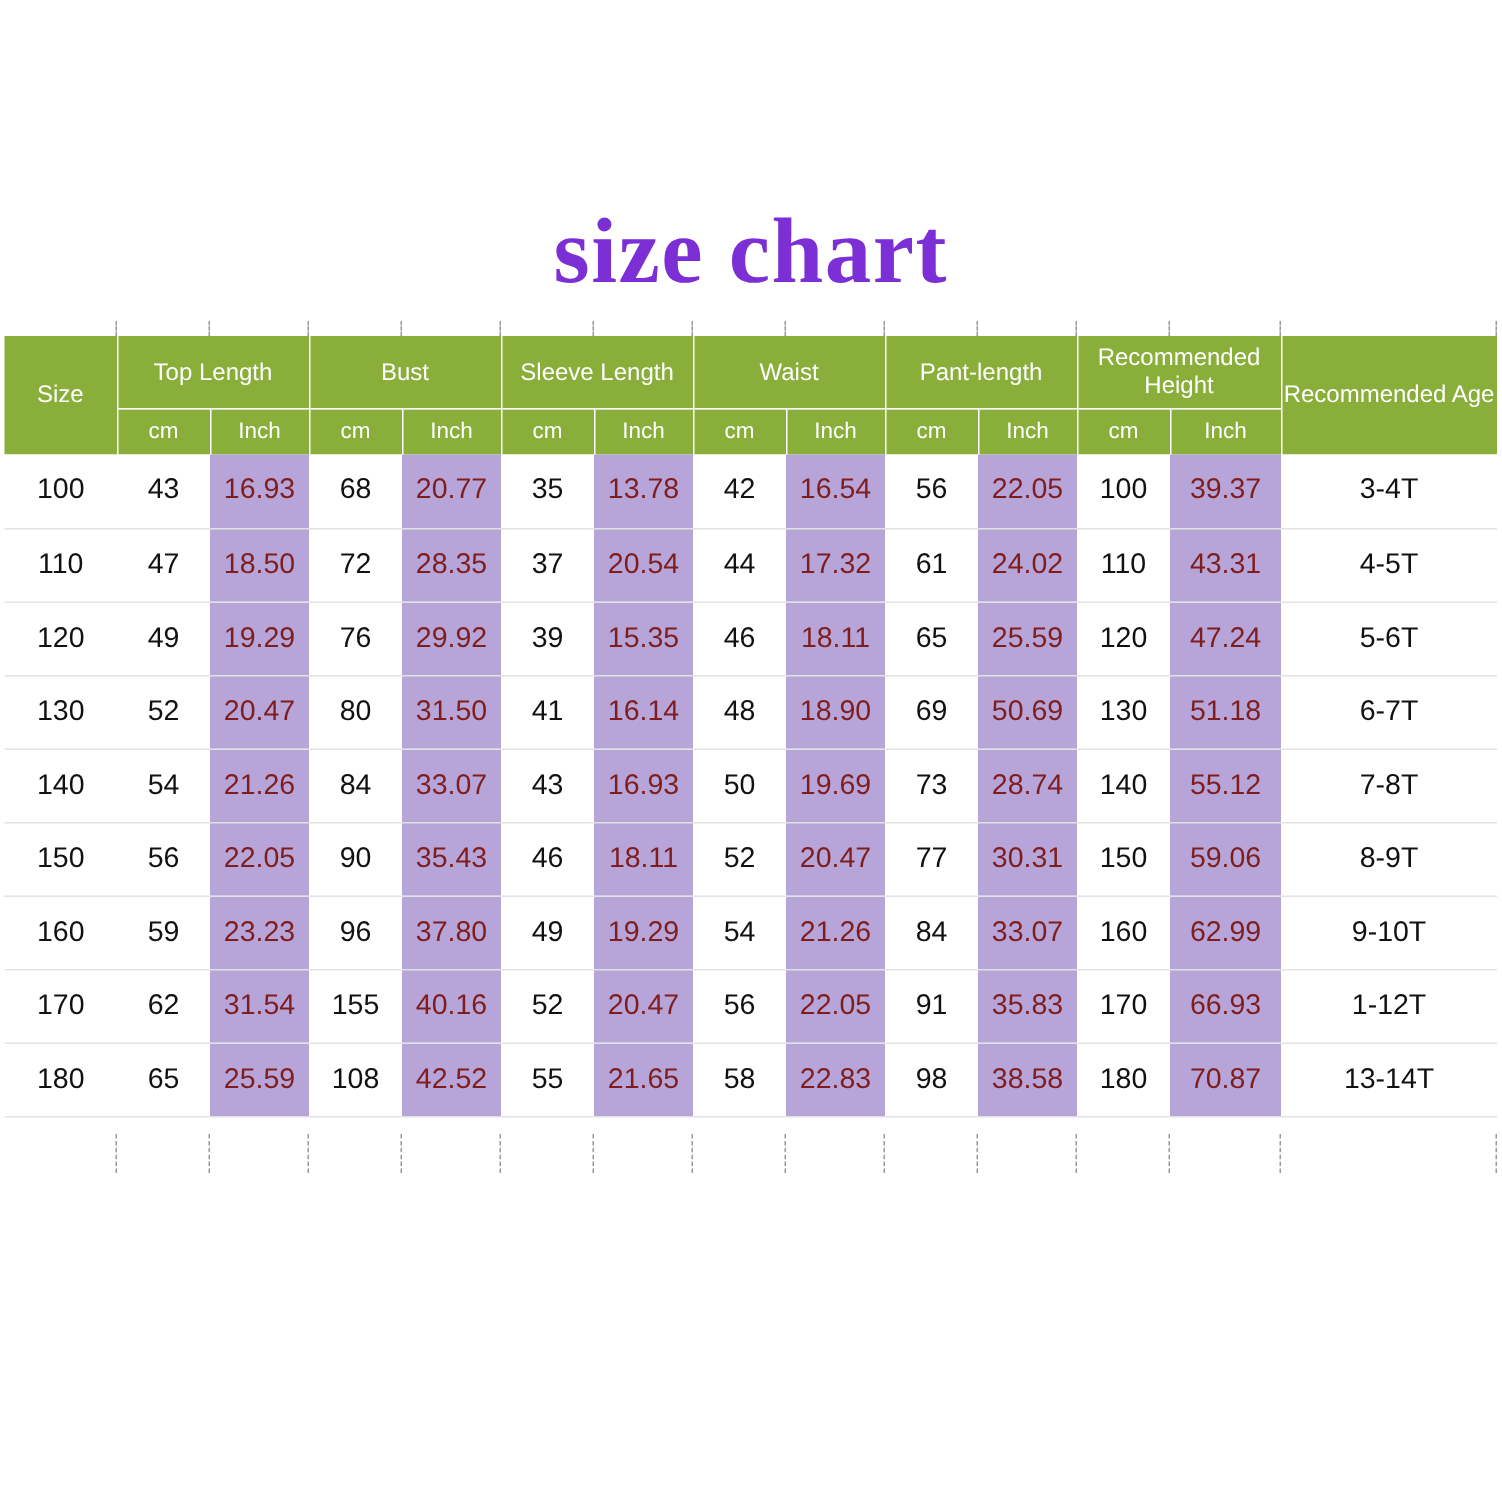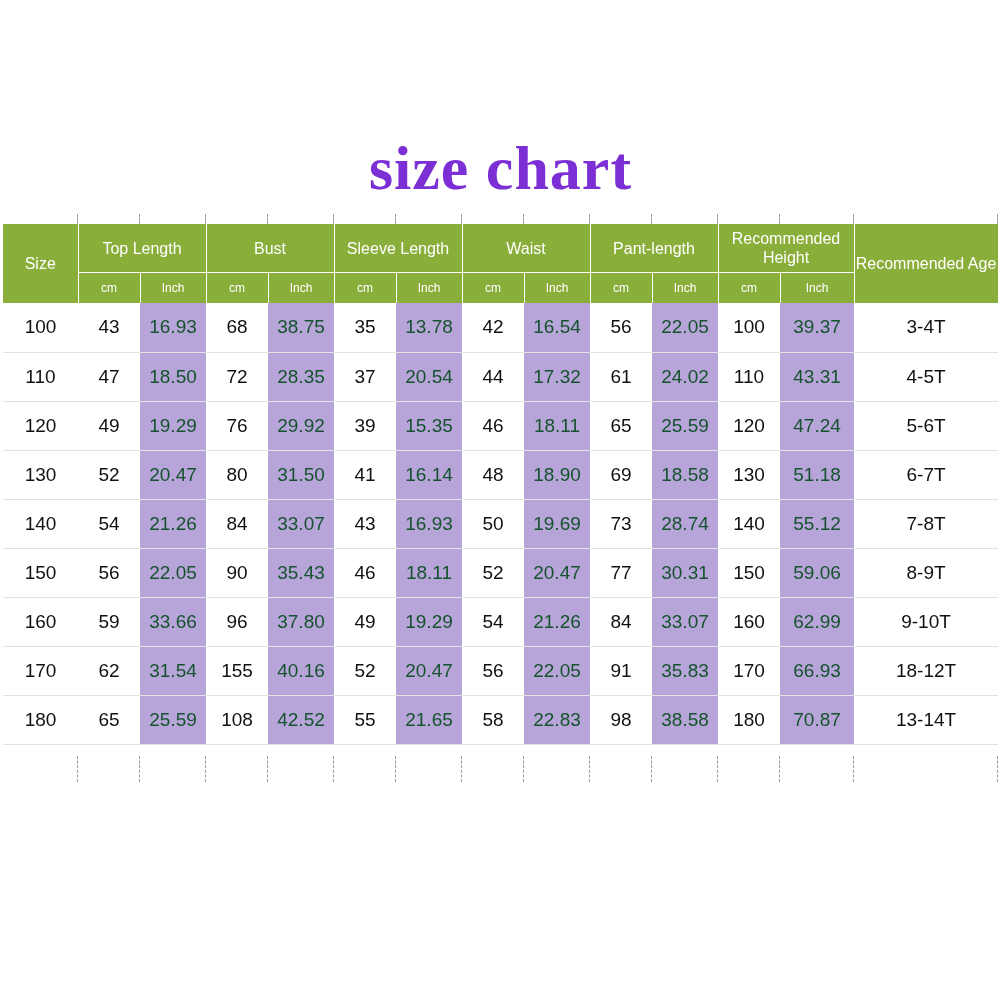--- a/index.html
+++ b/index.html
@@ -55,21 +55,21 @@
     color: #ffffff;
     font-size: 16px;
     font-weight: normal;
     height: 48px;
     line-height: 19px;
     border-right: 1px solid #ffffff;
   }
   thead tr.unit-row th {
     background: #8aae3a;
     color: #ffffff;
-    font-size: 12px;
+    font-size: 15px;
     font-weight: normal;
     height: 30px;
     line-height: 20px;
     border-right: 1px solid #ffffff;
     border-top: 1px solid #ffffff;
   }
   thead th.size-head {
     background: #8aae3a;
     color: #ffffff;
     font-size: 15px;
@@ -85,21 +85,21 @@
     height: 49px;
   }
   tbody td {
     font-size: 19px;
     color: #111111;
     border-bottom: 1px solid #e2e2e2;
     background: #ffffff;
   }
   tbody td.inch {
     background: #b7a4d8;
-    color: #14532d;
+    color: #7f1d1d;
   }
   tbody td.sizecol {
     font-size: 19px;
   }
   
   .ticks {
     position: absolute;
     left: 3px;
     width: 995px;
     height: 10px;
@@ -179,21 +179,21 @@
           <th>cm</th>
           <th>Inch</th>
         </tr>
       </thead>
       <tbody id="table-body">
           <tr>
             <td class="sizecol">100</td>
             <td>43</td>
             <td class="inch">16.93</td>
             <td>68</td>
-            <td class="inch">38.75</td>
+            <td class="inch">20.77</td>
             <td>35</td>
             <td class="inch">13.78</td>
             <td>42</td>
             <td class="inch">16.54</td>
             <td>56</td>
             <td class="inch">22.05</td>
             <td>100</td>
             <td class="inch">39.37</td>
             <td>3-4T</td>
           </tr>
@@ -233,21 +233,21 @@
             <td class="sizecol">130</td>
             <td>52</td>
             <td class="inch">20.47</td>
             <td>80</td>
             <td class="inch">31.50</td>
             <td>41</td>
             <td class="inch">16.14</td>
             <td>48</td>
             <td class="inch">18.90</td>
             <td>69</td>
-            <td class="inch">18.58</td>
+            <td class="inch">50.69</td>
             <td>130</td>
             <td class="inch">51.18</td>
             <td>6-7T</td>
           </tr>
           <tr>
             <td class="sizecol">140</td>
             <td>54</td>
             <td class="inch">21.26</td>
             <td>84</td>
             <td class="inch">33.07</td>
@@ -273,21 +273,21 @@
             <td class="inch">20.47</td>
             <td>77</td>
             <td class="inch">30.31</td>
             <td>150</td>
             <td class="inch">59.06</td>
             <td>8-9T</td>
           </tr>
           <tr>
             <td class="sizecol">160</td>
             <td>59</td>
-            <td class="inch">33.66</td>
+            <td class="inch">23.23</td>
             <td>96</td>
             <td class="inch">37.80</td>
             <td>49</td>
             <td class="inch">19.29</td>
             <td>54</td>
             <td class="inch">21.26</td>
             <td>84</td>
             <td class="inch">33.07</td>
             <td>160</td>
             <td class="inch">62.99</td>
@@ -300,21 +300,21 @@
             <td>155</td>
             <td class="inch">40.16</td>
             <td>52</td>
             <td class="inch">20.47</td>
             <td>56</td>
             <td class="inch">22.05</td>
             <td>91</td>
             <td class="inch">35.83</td>
             <td>170</td>
             <td class="inch">66.93</td>
-            <td>18-12T</td>
+            <td>1-12T</td>
           </tr>
           <tr>
             <td class="sizecol">180</td>
             <td>65</td>
             <td class="inch">25.59</td>
             <td>108</td>
             <td class="inch">42.52</td>
             <td>55</td>
             <td class="inch">21.65</td>
             <td>58</td>

